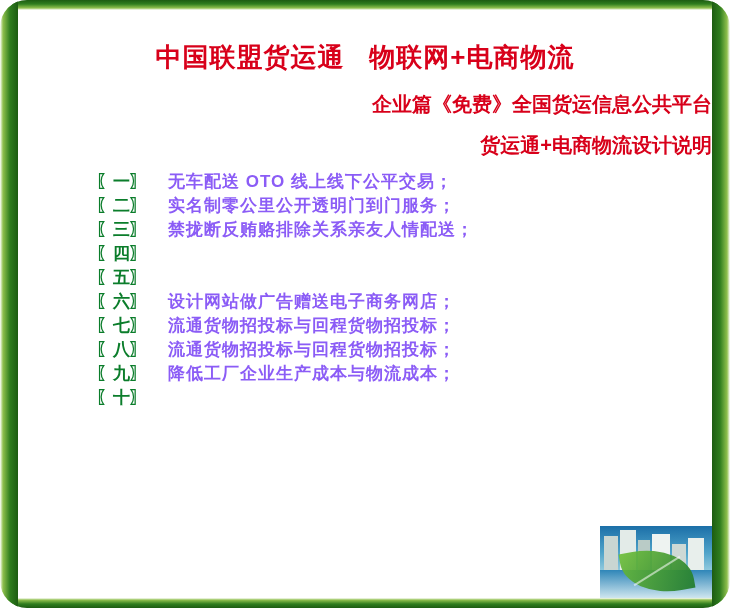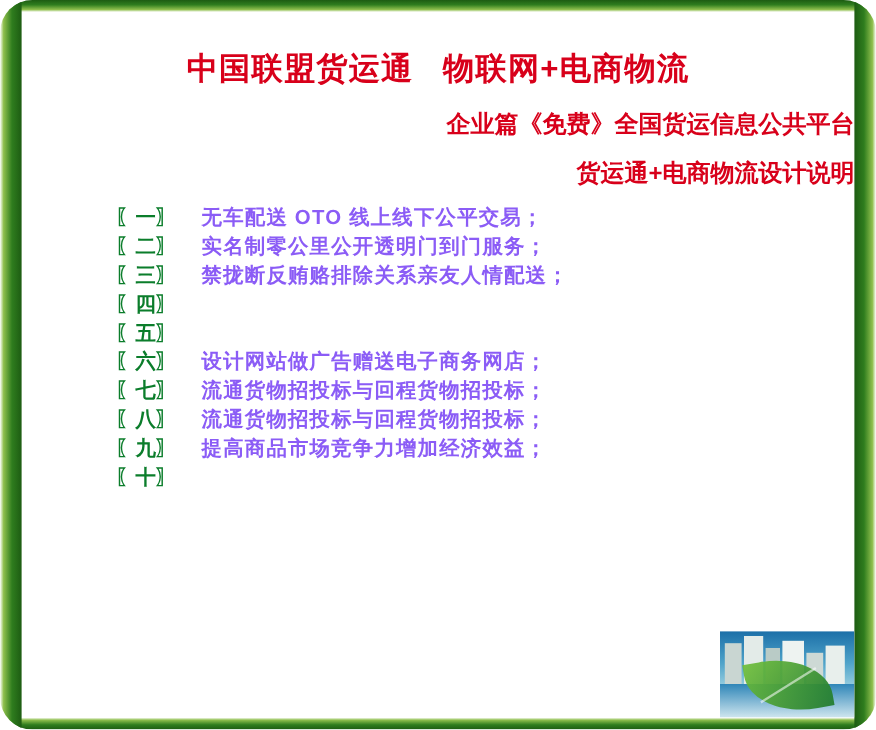--- a/index.html
+++ b/index.html
@@ -206,21 +206,21 @@
       <div class="list-item">
         <span class="num">〖七〗</span>
         <span class="txt">流通货物招投标与回程货物招投标；</span>
       </div>
       <div class="list-item">
         <span class="num">〖八〗</span>
         <span class="txt">流通货物招投标与回程货物招投标；</span>
       </div>
       <div class="list-item">
         <span class="num">〖九〗</span>
-        <span class="txt">提高商品市场竞争力增加经济效益；</span>
+        <span class="txt">降低工厂企业生产成本与物流成本；</span>
       </div>
       <div class="list-item">
         <span class="num">〖十〗</span>
       </div>
     </div>
 
 
   </div>
 
   <div class="photo">

